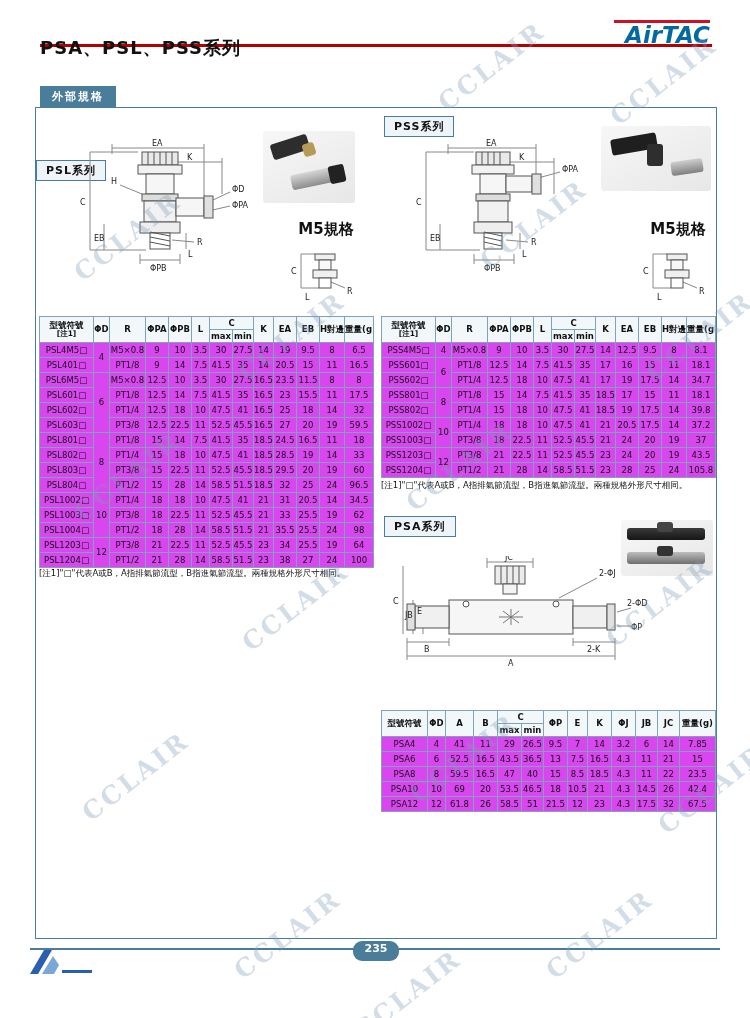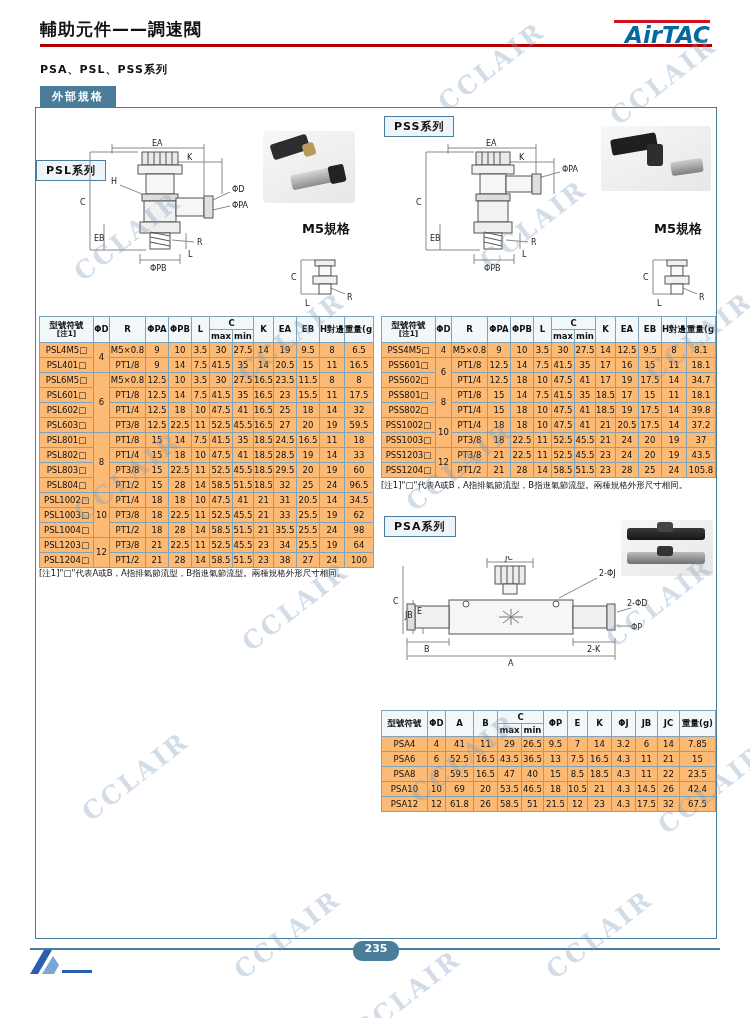--- a/index.html
+++ b/index.html
@@ -1,40 +1,40 @@
 <!DOCTYPE html>
 <html><head>
 <meta charset="utf-8">
 <style>
   html,body{margin:0;padding:0;background:#fff;}
   .page{position:relative;width:750px;height:1018px;background:#fff;overflow:hidden;
         font-family:"DejaVu Sans","Liberation Sans",sans-serif;color:#111;}
   
   .page-title{position:absolute;left:40px;top:18px;font-size:17px;font-weight:bold;letter-spacing:1px;}
   .title-rule{position:absolute;left:40px;top:44px;width:672px;height:3px;background:#b40000;}
-  .page-subtitle{position:absolute;left:40px;top:62px;font-size:11px;font-weight:bold;letter-spacing:1px;}
+  .page-subtitle{position:absolute;left:40px;top:36px;font-size:18px;font-weight:bold;letter-spacing:1px;}
   .brand-logo{position:absolute;right:40px;top:20px;text-align:right;}
   .brand-rule{height:3px;width:96px;background:#cf1020;margin-left:auto;margin-bottom:1px;}
   .brand-text{font-size:23px;font-weight:bold;font-style:italic;color:#0369a1;letter-spacing:0px;line-height:1;}
   .section-tab{position:absolute;left:40px;top:86px;background:#4a7d99;color:#fff;
                font-size:11px;font-weight:bold;padding:3px 12px;letter-spacing:2px;}
   .main-frame{position:absolute;left:35px;top:107px;width:680px;height:830px;border:1px solid #4a7d99;}
   .series-label{position:absolute;border:1px solid #4a7d99;background:#eef4f8;font-size:11px;
                 font-weight:bold;padding:2px 9px;letter-spacing:1px;}
   
   .drawing{position:absolute;}
   .drawing svg{display:block;}
   .dim-text{font-size:8px;fill:#222;}
   .m5-box{position:absolute;text-align:center;}
-  .m5-caption{font-size:13px;font-weight:bold;display:block;margin-bottom:14px;}
+  .m5-caption{font-size:15px;font-weight:bold;display:block;margin-bottom:7px;}
   
   .photo{position:absolute;background:linear-gradient(150deg,#f7f7f7,#e7e7e7);border-radius:3px;overflow:hidden;}
   .photo .shape{position:absolute;border-radius:3px;}
   
-  table.dim{border-collapse:collapse;table-layout:fixed;width:334px;font-size:8.5px;background:#fdba74;}
+  table.dim{border-collapse:collapse;table-layout:fixed;width:334px;font-size:8.5px;background:#d946ef;}
   table.dim th,table.dim td{border:1px solid #7fa3b8;text-align:center;padding:0;
         height:14px;line-height:1.05;overflow:hidden;white-space:nowrap;font-weight:normal;}
   table.dim th{font-weight:bold;height:12px;background:#f2f7fa;}
   .th-sub{font-size:7.5px;font-weight:bold;}
   td.model{text-align:left;padding-left:2px;}
   .tbl{position:absolute;}
   .note{position:absolute;font-size:8.5px;letter-spacing:0px;color:#111;}
   
   .footer-line{position:absolute;left:30px;top:948px;width:690px;height:2px;background:#4a7d99;}
   .page-badge{position:absolute;left:353px;top:941px;width:46px;height:20px;border-radius:9px;
@@ -42,21 +42,20 @@
   .footer-logo{position:absolute;left:28px;top:948px;}
   
   .wm{position:absolute;transform:rotate(-38deg);font-size:25px;font-weight:bold;letter-spacing:3px;
       color:rgba(125,156,184,0.34);z-index:40;pointer-events:none;font-family:"DejaVu Serif","Liberation Serif",serif;}
 </style>
 </head>
 <body>
 
 <div class="page">
 
-  <div class="page-title">輔助元件——調速閥</div>
   <div class="title-rule"></div>
   <div class="page-subtitle">PSA、PSL、PSS系列</div>
   <div class="brand-logo">
     <div class="brand-rule"></div>
     <div class="brand-text">AirTAC</div>
   </div>
   <div class="section-tab">外部規格</div>
 
   <div class="main-frame">
 

